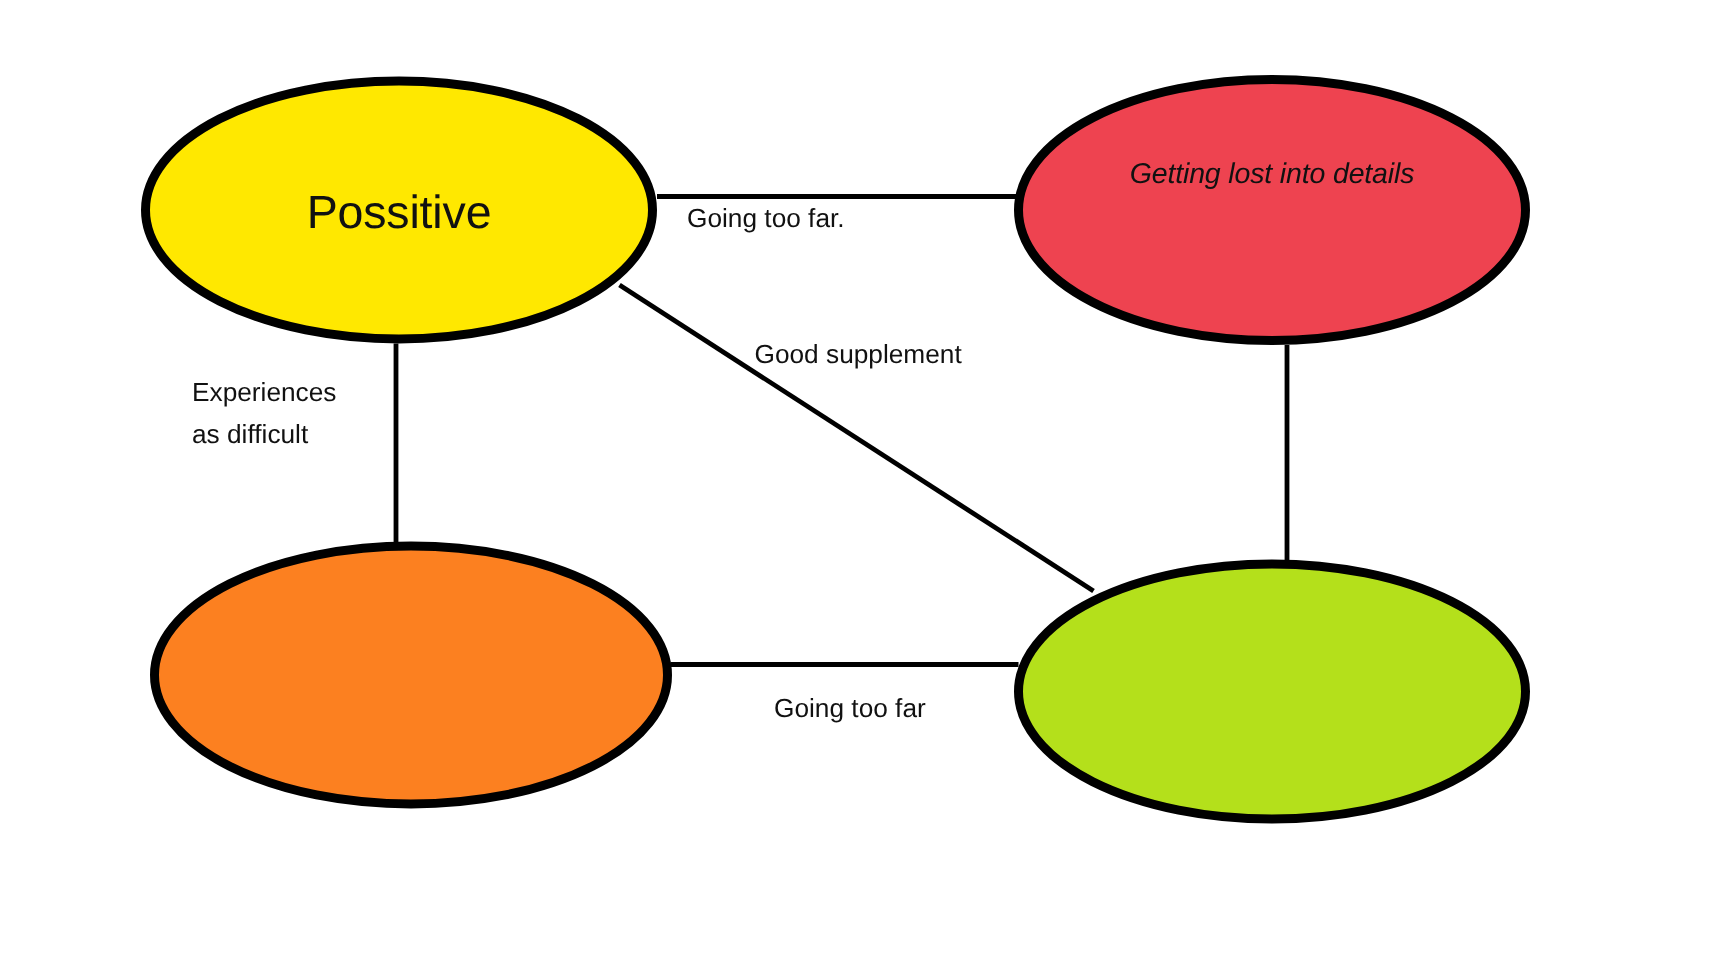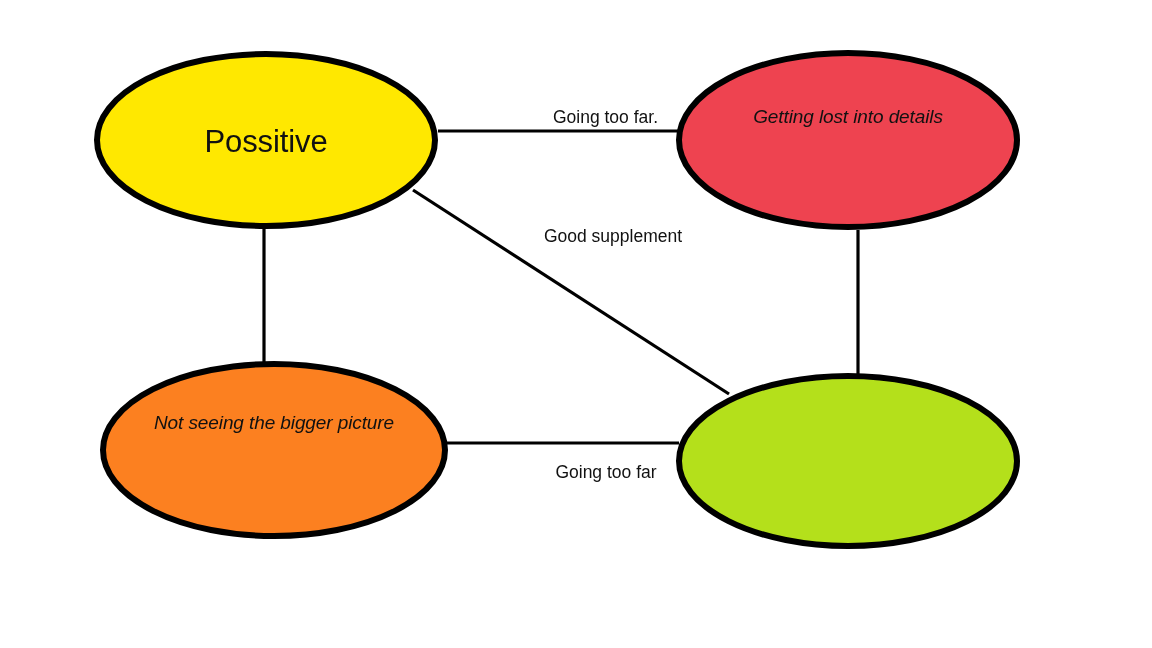--- a/index.html
+++ b/index.html
@@ -56,24 +56,25 @@
   .edge-label {
     position: absolute;
     color: #111111;
     font-family: "Liberation Sans", sans-serif;
     font-size: 17.5px;
     line-height: 1.62;
     white-space: pre-line;
     pointer-events: none;
   }
   .edge-label.center {
-    text-align: right;
+    text-align: left;
+    margin-top: 28px;
   }
   .edge-label.left {
-    text-align: center;
+    text-align: left;
   }
 </style>
 </head>
 <body>
 
 <div id="canvas">
 
   <svg id="diagram-svg" viewBox="0 0 1152 648">
 
     <g>
@@ -89,24 +90,25 @@
       <ellipse class="node-ellipse" cx="848" cy="140" rx="169" ry="87" fill="#ee4350"></ellipse>
       <ellipse class="node-ellipse" cx="274" cy="450" rx="171" ry="86" fill="#fc8020"></ellipse>
       <ellipse class="node-ellipse" cx="848" cy="461" rx="169" ry="85" fill="#b4e01b"></ellipse>
     </g>
   </svg>
 
   <div class="node-label big" style="left:96px; top:124px; width:340px;">Possitive</div>
 
   <div class="node-label medium" style="left:678px; top:106px; width:340px;">Getting lost into details</div>
 
-  <div class="node-label medium" style="left:108px; top:412px; width:332px;">Not seeing the bigger picture</div>
 
 
   <div class="edge-label center" style="left:458px; top:103px; width:200px;">Going too far.</div>
 
+  <div class="edge-label left" style="left:128px; top:247px; width:135px;">Experiences
+as difficult</div>
 
   <div class="edge-label left" style="left:503px; top:222px; width:220px;">Good supplement</div>
 
 
   <div class="edge-label left" style="left:484px; top:458px; width:180px;margin-left:32px;">Going too far</div>
 
 </div>
 
 </body></html>

